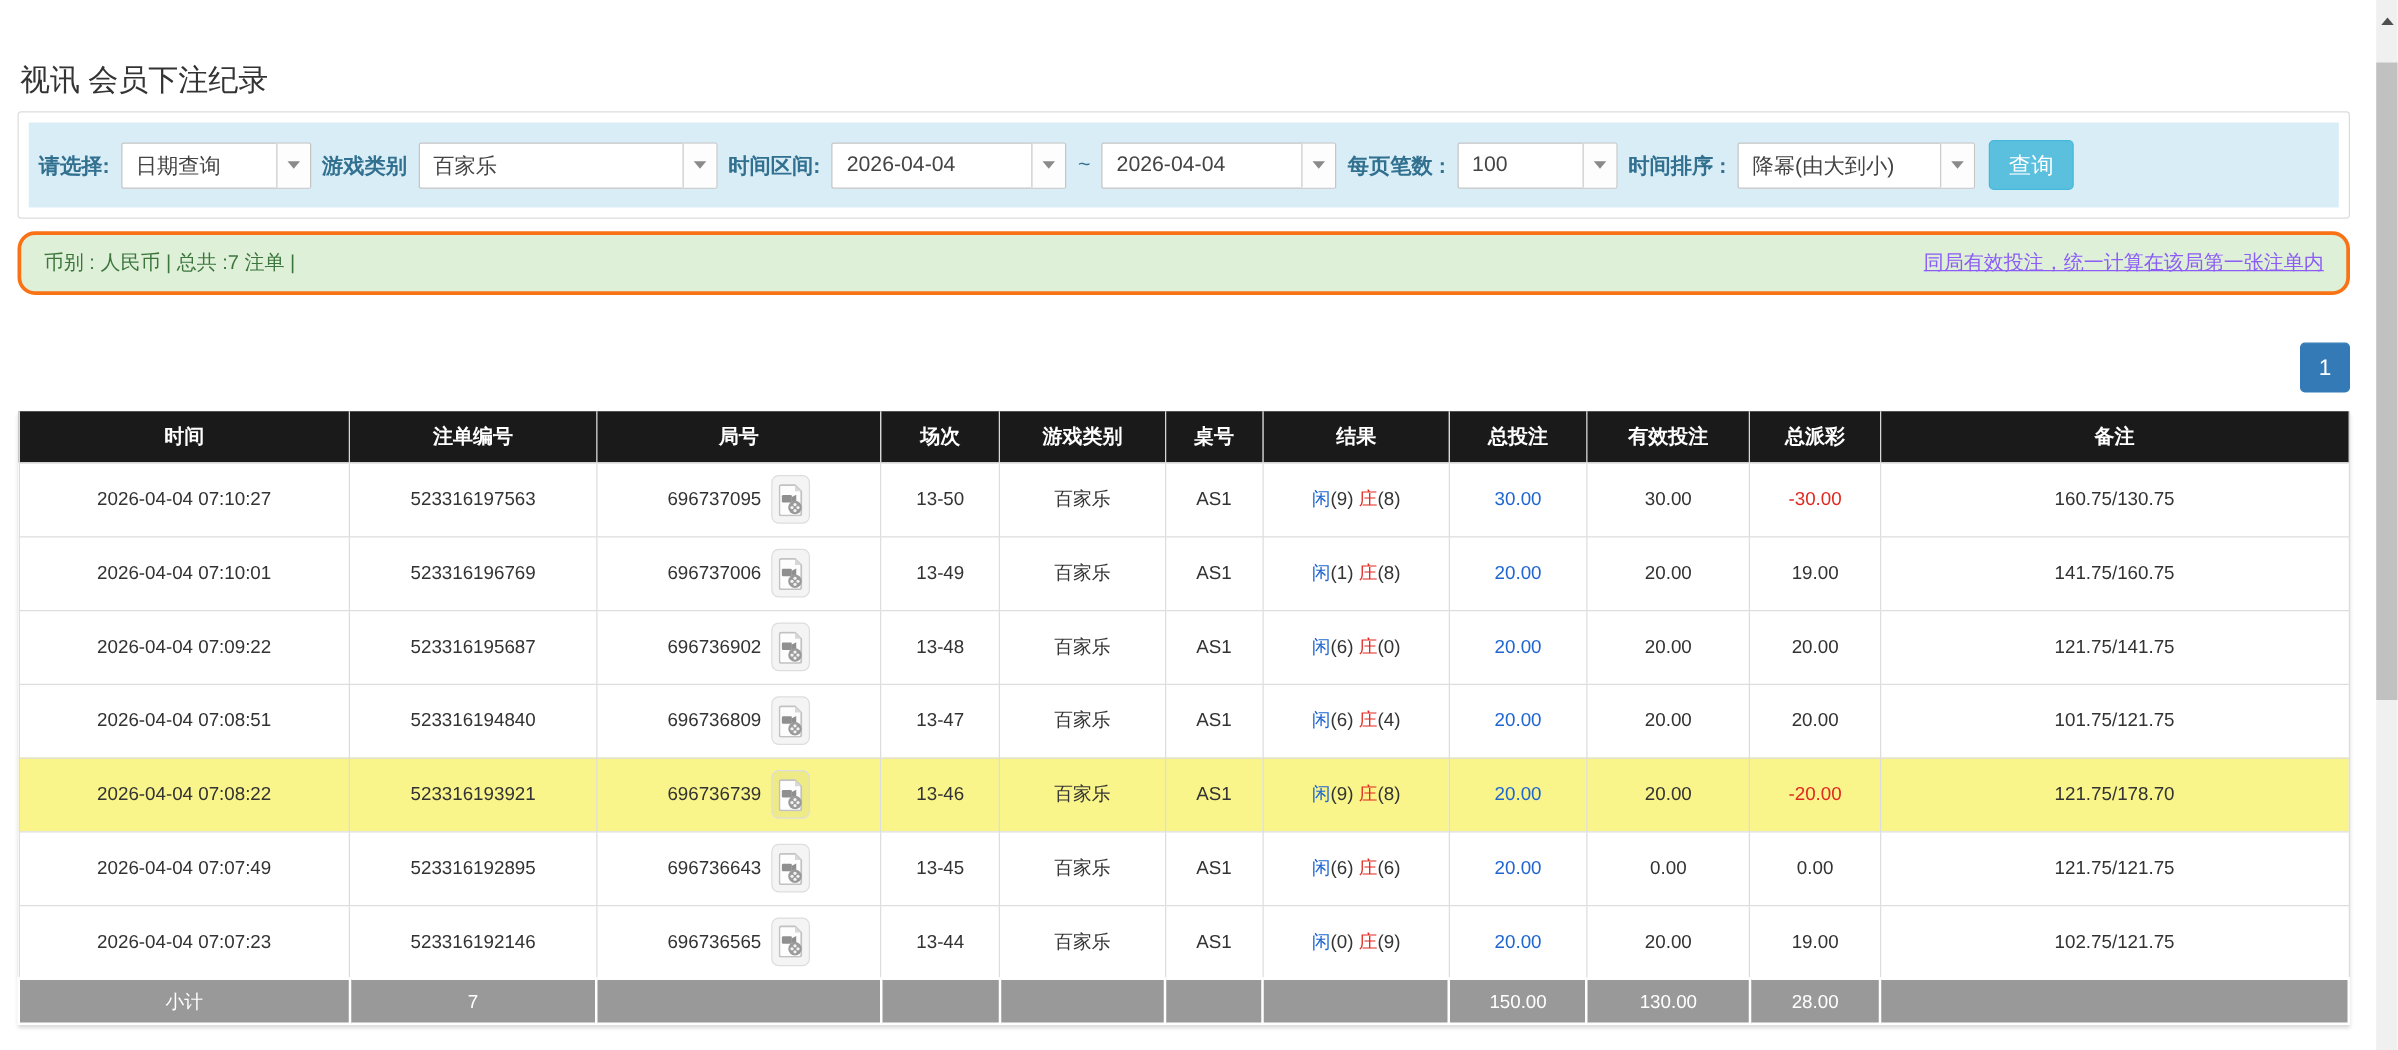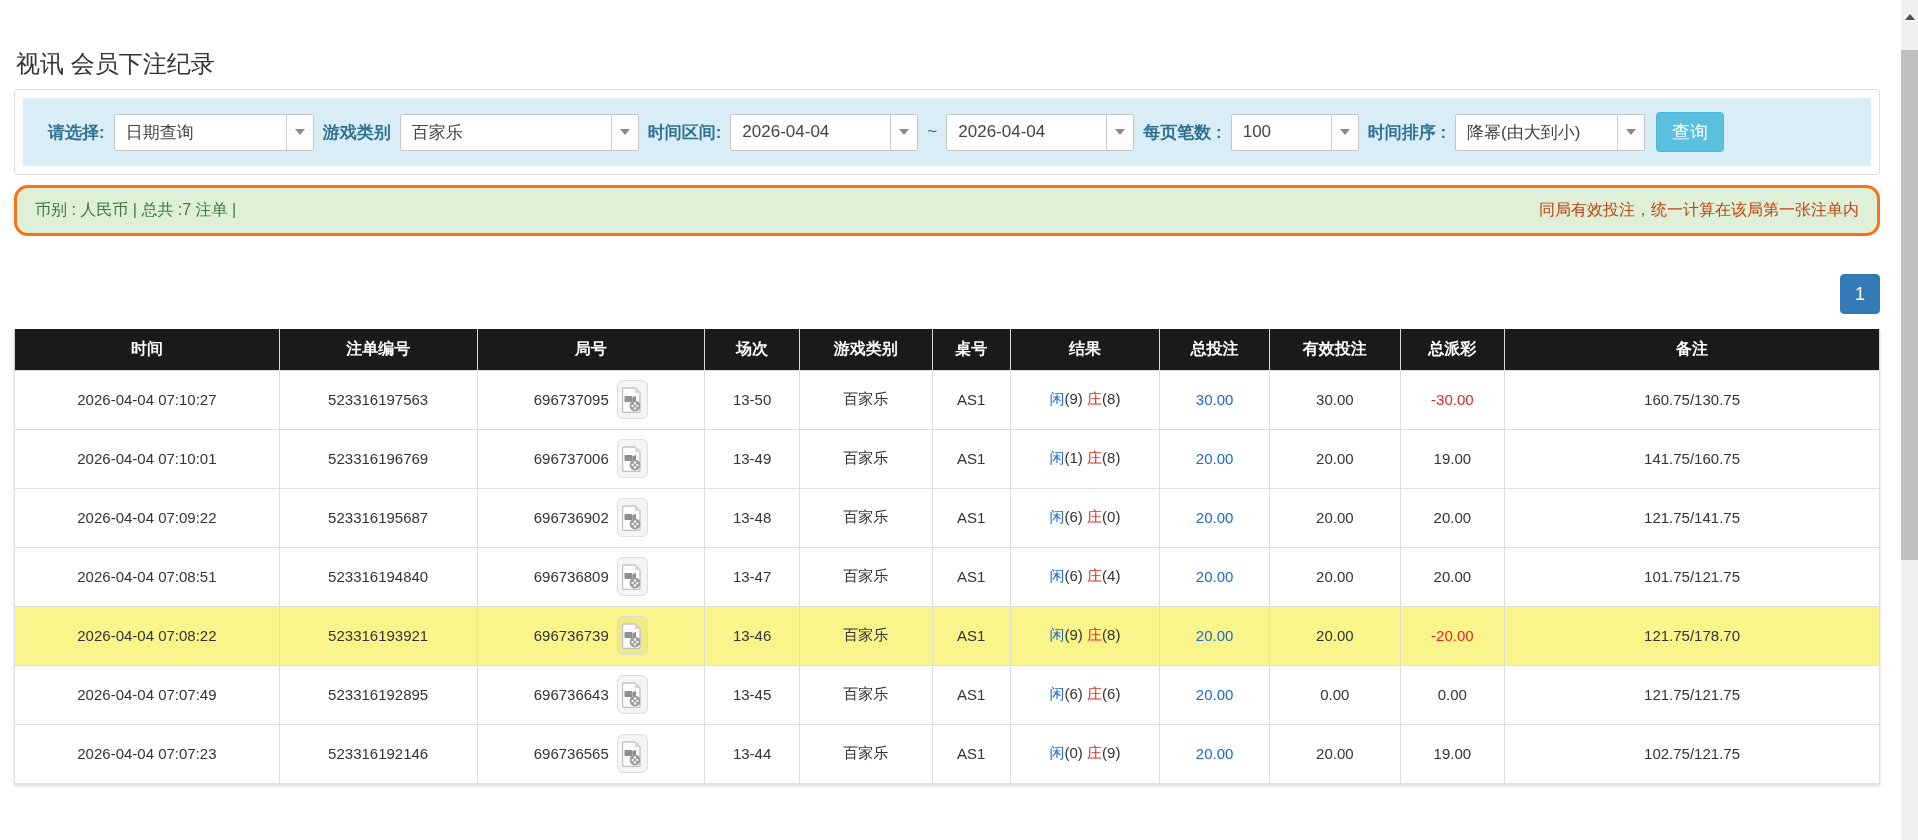--- a/index.html
+++ b/index.html
@@ -8,37 +8,37 @@
     width:1918px; height:840px; background:#fff; position:relative; overflow:hidden;
     font-family:"Liberation Sans", sans-serif; color:#333;
   }
   .content { position:absolute; left:14px; top:0; width:1866px;margin-top:38px; }
 
   
   .page-title { font-size:24px; font-weight:500; color:#333; margin:10px 0 9px 2px; }
 
   
   .filter-panel { border:1px solid #ddd; border-radius:3px; padding:8px; background:#fff; }
-  .filter-bar { background:#d9edf7; padding:14px 25px; display:flex; align-items:center; gap:9px; }
+  .filter-bar { background:#d9edf7; padding:14px 8px; display:flex; align-items:center; gap:9px; }
   .flabel { color:#31708f; font-weight:bold; font-size:17px; white-space:nowrap; }
   .combo { display:flex; align-items:stretch; background:#fff; border:1px solid #c5c5c5; height:37px; border-radius:2px; cursor:pointer; }
   .combo .val { padding:0 11px; font-size:17px; color:#444; display:flex; align-items:center; flex:1; white-space:nowrap; overflow:hidden; }
   .combo .arrow-btn { width:27px; border-left:1px solid #ccc; display:flex; align-items:center; justify-content:center; background:#fdfdfd; }
   .tri-down { width:0; height:0; border-left:5px solid transparent; border-right:5px solid transparent; border-top:6px solid #8a8a8a; }
-  .w-select { width:200px; } .w-game { width:239px; } .w-date { width:188px; }
+  .w-select { width:152px; } .w-game { width:239px; } .w-date { width:188px; }
   .w-perpage { width:128px; } .w-sort { width:190px; }
   .tilde { color:#31708f; font-size:17px; }
   .query-btn { background:#5bc0de; border:1px solid #46b8da; color:#fff; font-size:18px;
     border-radius:4px; height:40px; padding:0 15px; cursor:pointer; margin-left:2px; }
 
   
   .summary-bar { margin-top:10px; background:#dff0d8; border:3px solid #f97316; border-radius:14px;
     padding:12px 18px; display:flex; justify-content:space-between; align-items:center; font-size:16px; }
   .summary-left { color:#3c763d; }
-  .summary-right { color:#c2410c; }
+  .summary-right { color:#8b5cf6;text-decoration:underline; }
 
   
   .pager { margin-top:38px; display:flex; justify-content:flex-end; }
   .page-btn { width:40px; height:40px; background:#337ab7; border:1px solid #337ab7; color:#fff;
     font-size:18px; border-radius:4px; cursor:pointer; }
 
   
   table.records { margin-top:15px; width:100%; border-collapse:collapse; table-layout:fixed;
     font-size:15px; box-shadow:0 2px 3px rgba(0,0,0,0.15); }
   thead th { background:#1a1a1a; color:#fff; font-weight:bold; font-size:16px; height:41px;
@@ -399,20 +399,33 @@
     </td>
     <td>
       <span class="blue">20.00</span>
     </td>
     <td>20.00</td>
     <td>19.00</td>
     <td>102.75/121.75</td>
   </tr>
       </tbody>
     <tfoot>
+      <tr>
+        <td>小计</td>
+        <td>7</td>
+        <td></td>
+          <td></td>
+          <td></td>
+        <td></td>
+          <td></td>
+        <td>150.00</td>
+        <td>130.00</td>
+        <td>28.00</td>
+        <td></td>
+      </tr>
     </tfoot>
   </table>
 </div>
 
 <div class="scrollbar">
   <div class="scroll-up">
     <span class="tri-up"></span>
   </div>
   <div class="scroll-thumb"></div>
 </div>

